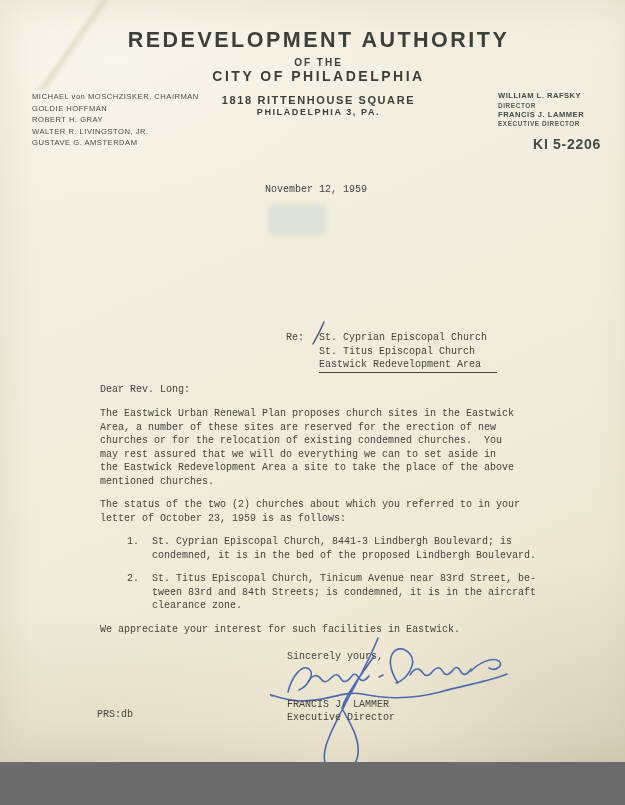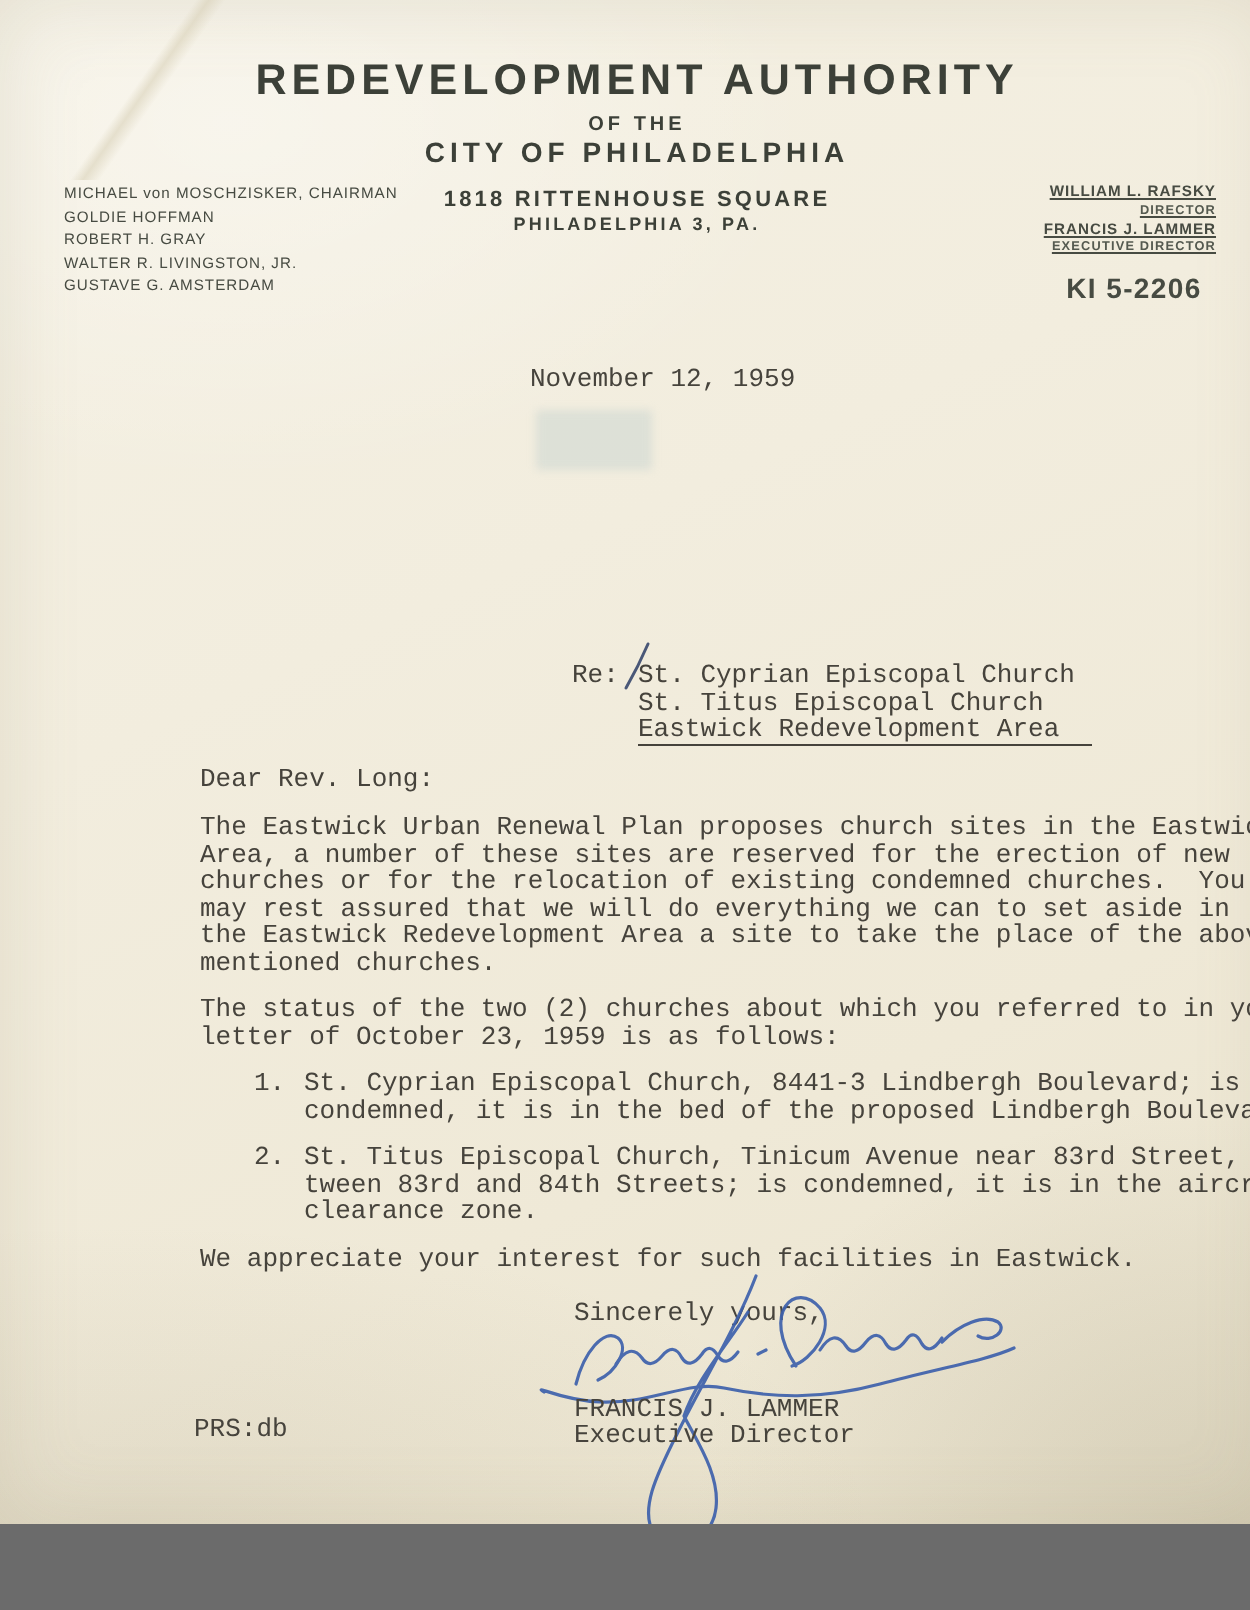--- a/index.html
+++ b/index.html
@@ -49,35 +49,34 @@
   .lh-addr2{
     position:absolute;left:0;top:107px;width:100%;text-align:center;
     font-size:9px;font-weight:bold;letter-spacing:1.6px;
   }
   .lh-board{
     position:absolute;left:32px;top:91px;
     font-size:7.6px;font-weight:normal;letter-spacing:0.5px;
     line-height:11.6px;white-space:pre;color:#474b42;
   }
   .lh-officers{
-    position:absolute;left:498px;top:91px;width:110px;text-align:right;
+    position:absolute;left:498px;top:91px;width:110px;text-align:left;
     color:#474b42;
-    text-decoration:underline;
   }
   .officer-name{font-size:7.6px;font-weight:bold;letter-spacing:0.5px;line-height:9.5px;}
   .officer-title{font-size:6.4px;font-weight:bold;letter-spacing:0.6px;line-height:9px;color:#555a50;}
   .lh-phone{
     position:absolute;left:532px;top:136px;width:70px;text-align:center;
     font-size:14px;font-weight:bold;letter-spacing:0.7px;color:#474b42;
   }
   
   .typed{
     position:absolute;
     font-family:"Liberation Mono","DejaVu Sans Mono",monospace;
-    font-size:13px;line-height:13.5px;color:#46433c;
+    font-size:10px;line-height:13.5px;color:#46433c;
     white-space:pre;
   }
   .t-date{left:265px;top:183px;}
   .t-recipient{left:100px;top:259px;}
   .t-re-label{left:286px;top:331px;}
   .t-re-lines{left:319px;top:331px;}
   .re-underlined{display:inline-block;border-bottom:1.2px solid #46433c;padding-right:16px;}
   .t-salutation{left:100px;top:383px;}
   .t-para1{left:100px;top:407px;}
   .t-para2{left:100px;top:498px;}

